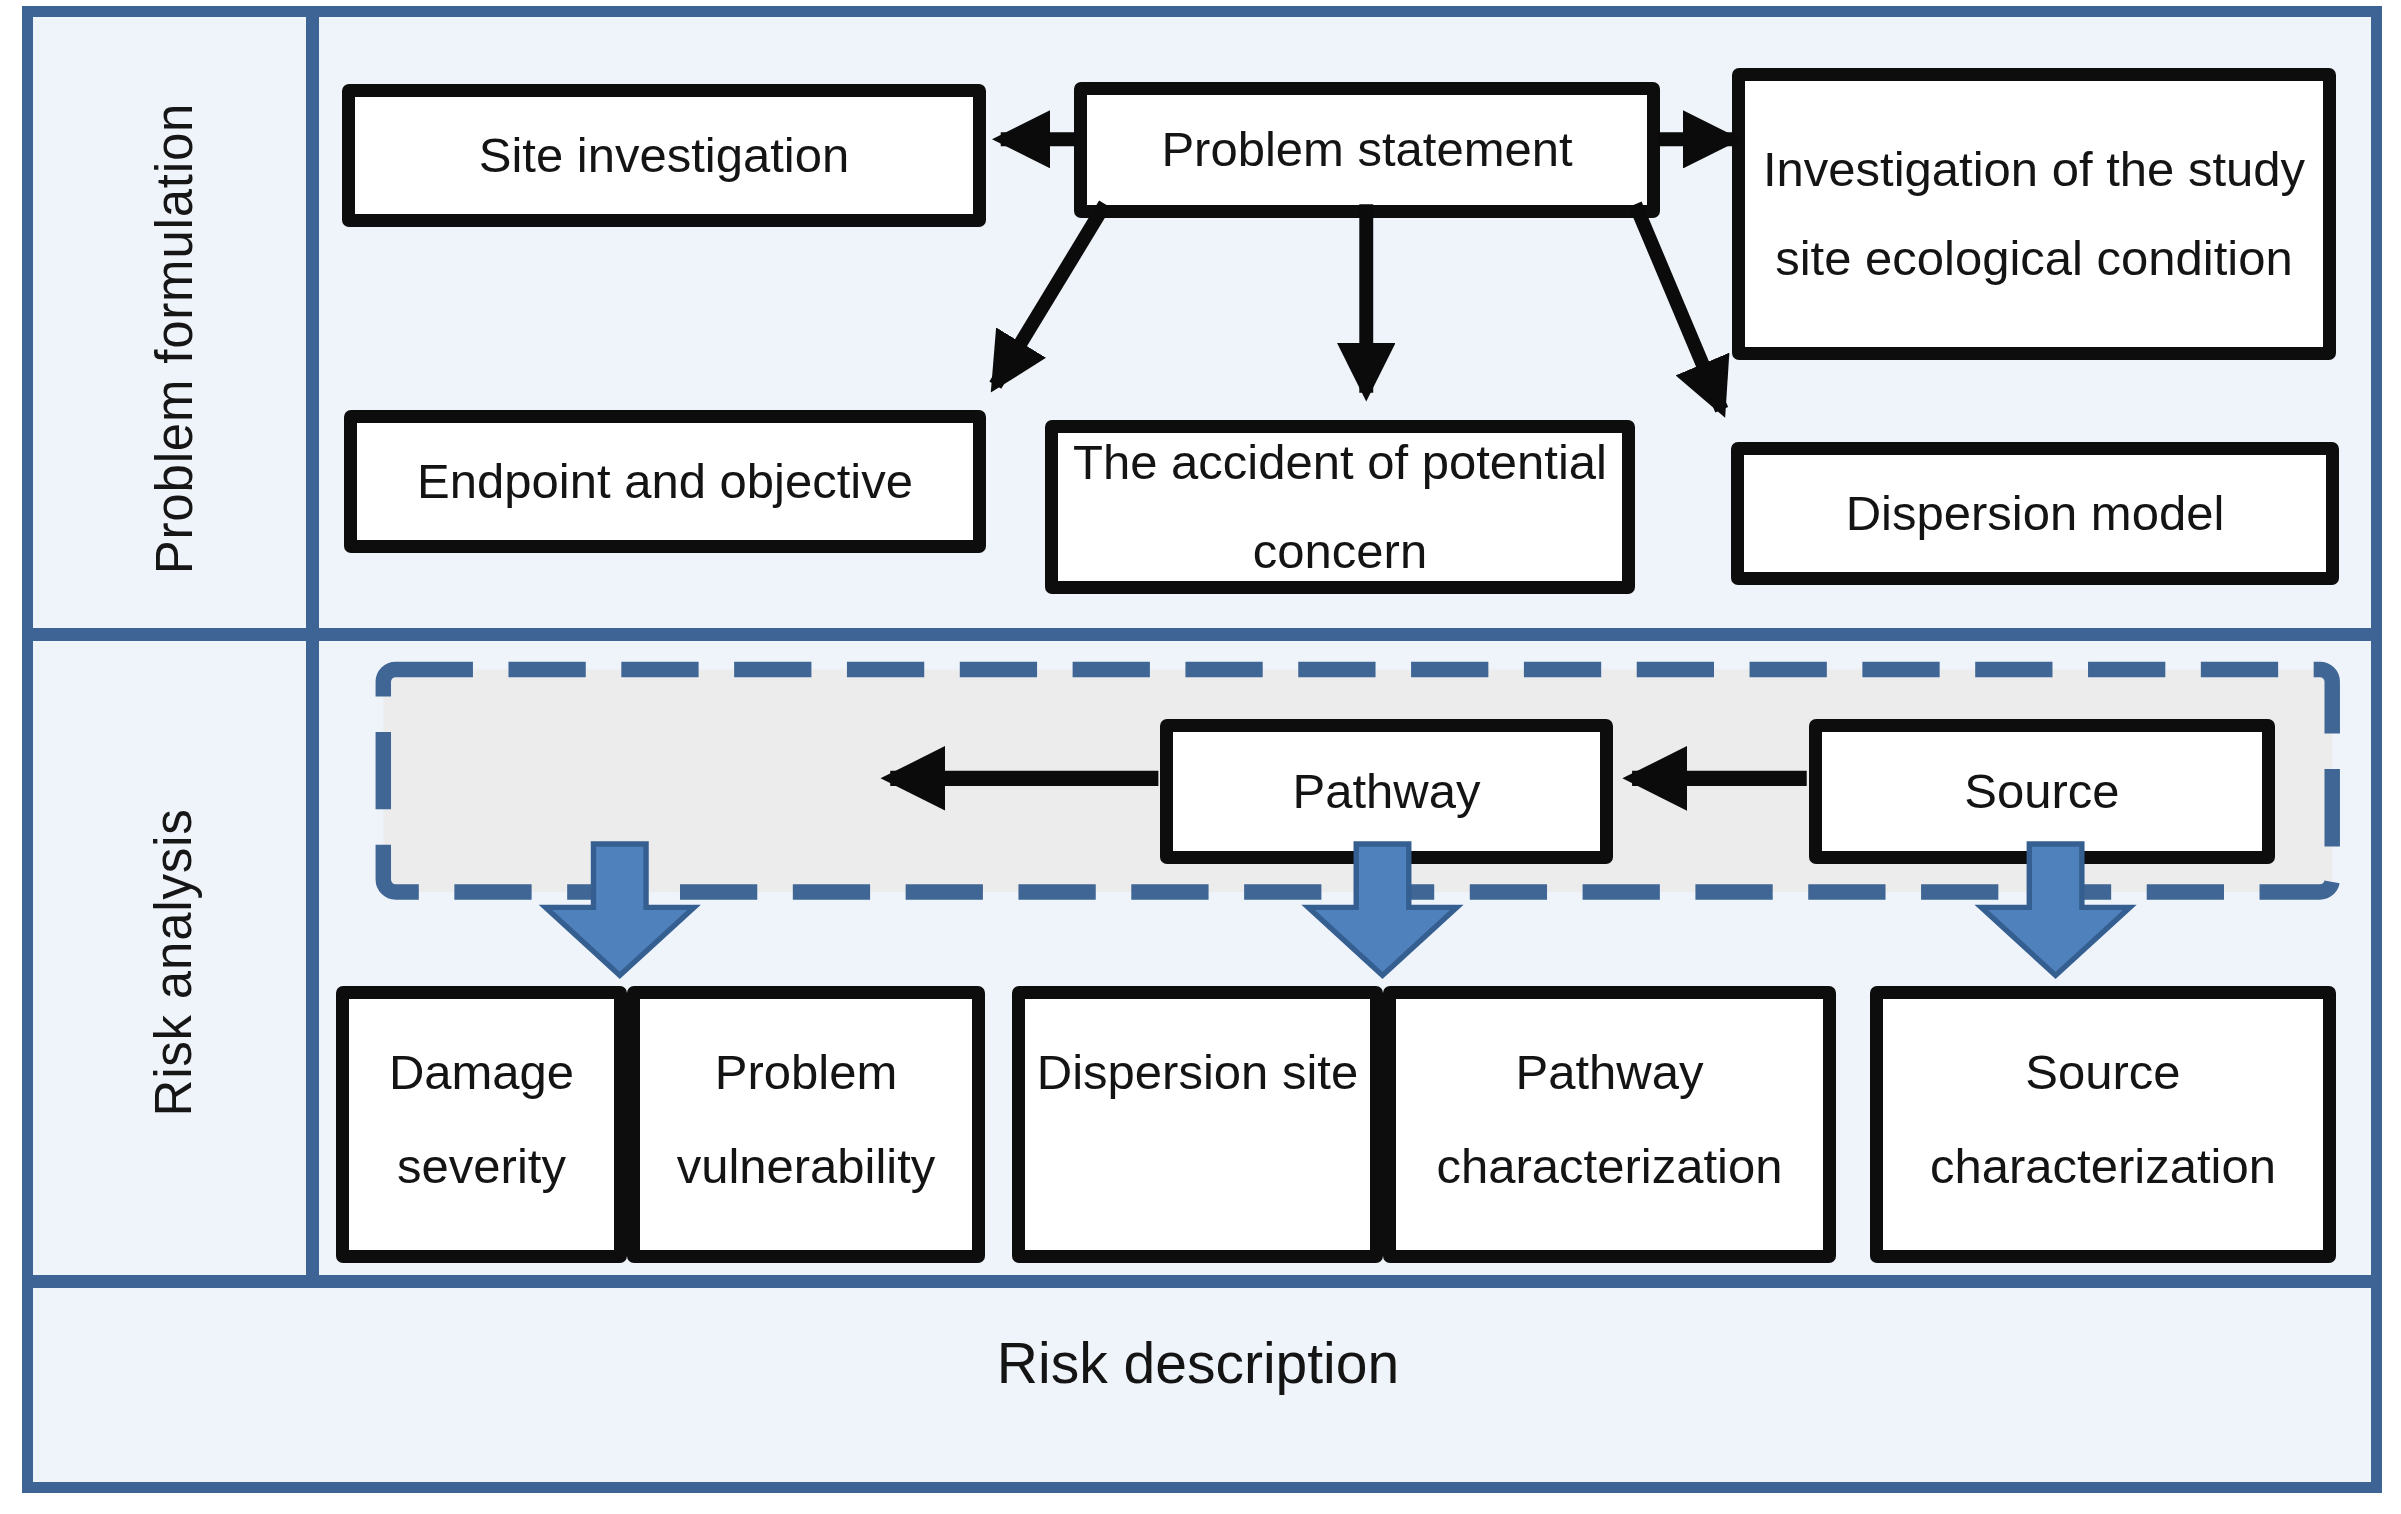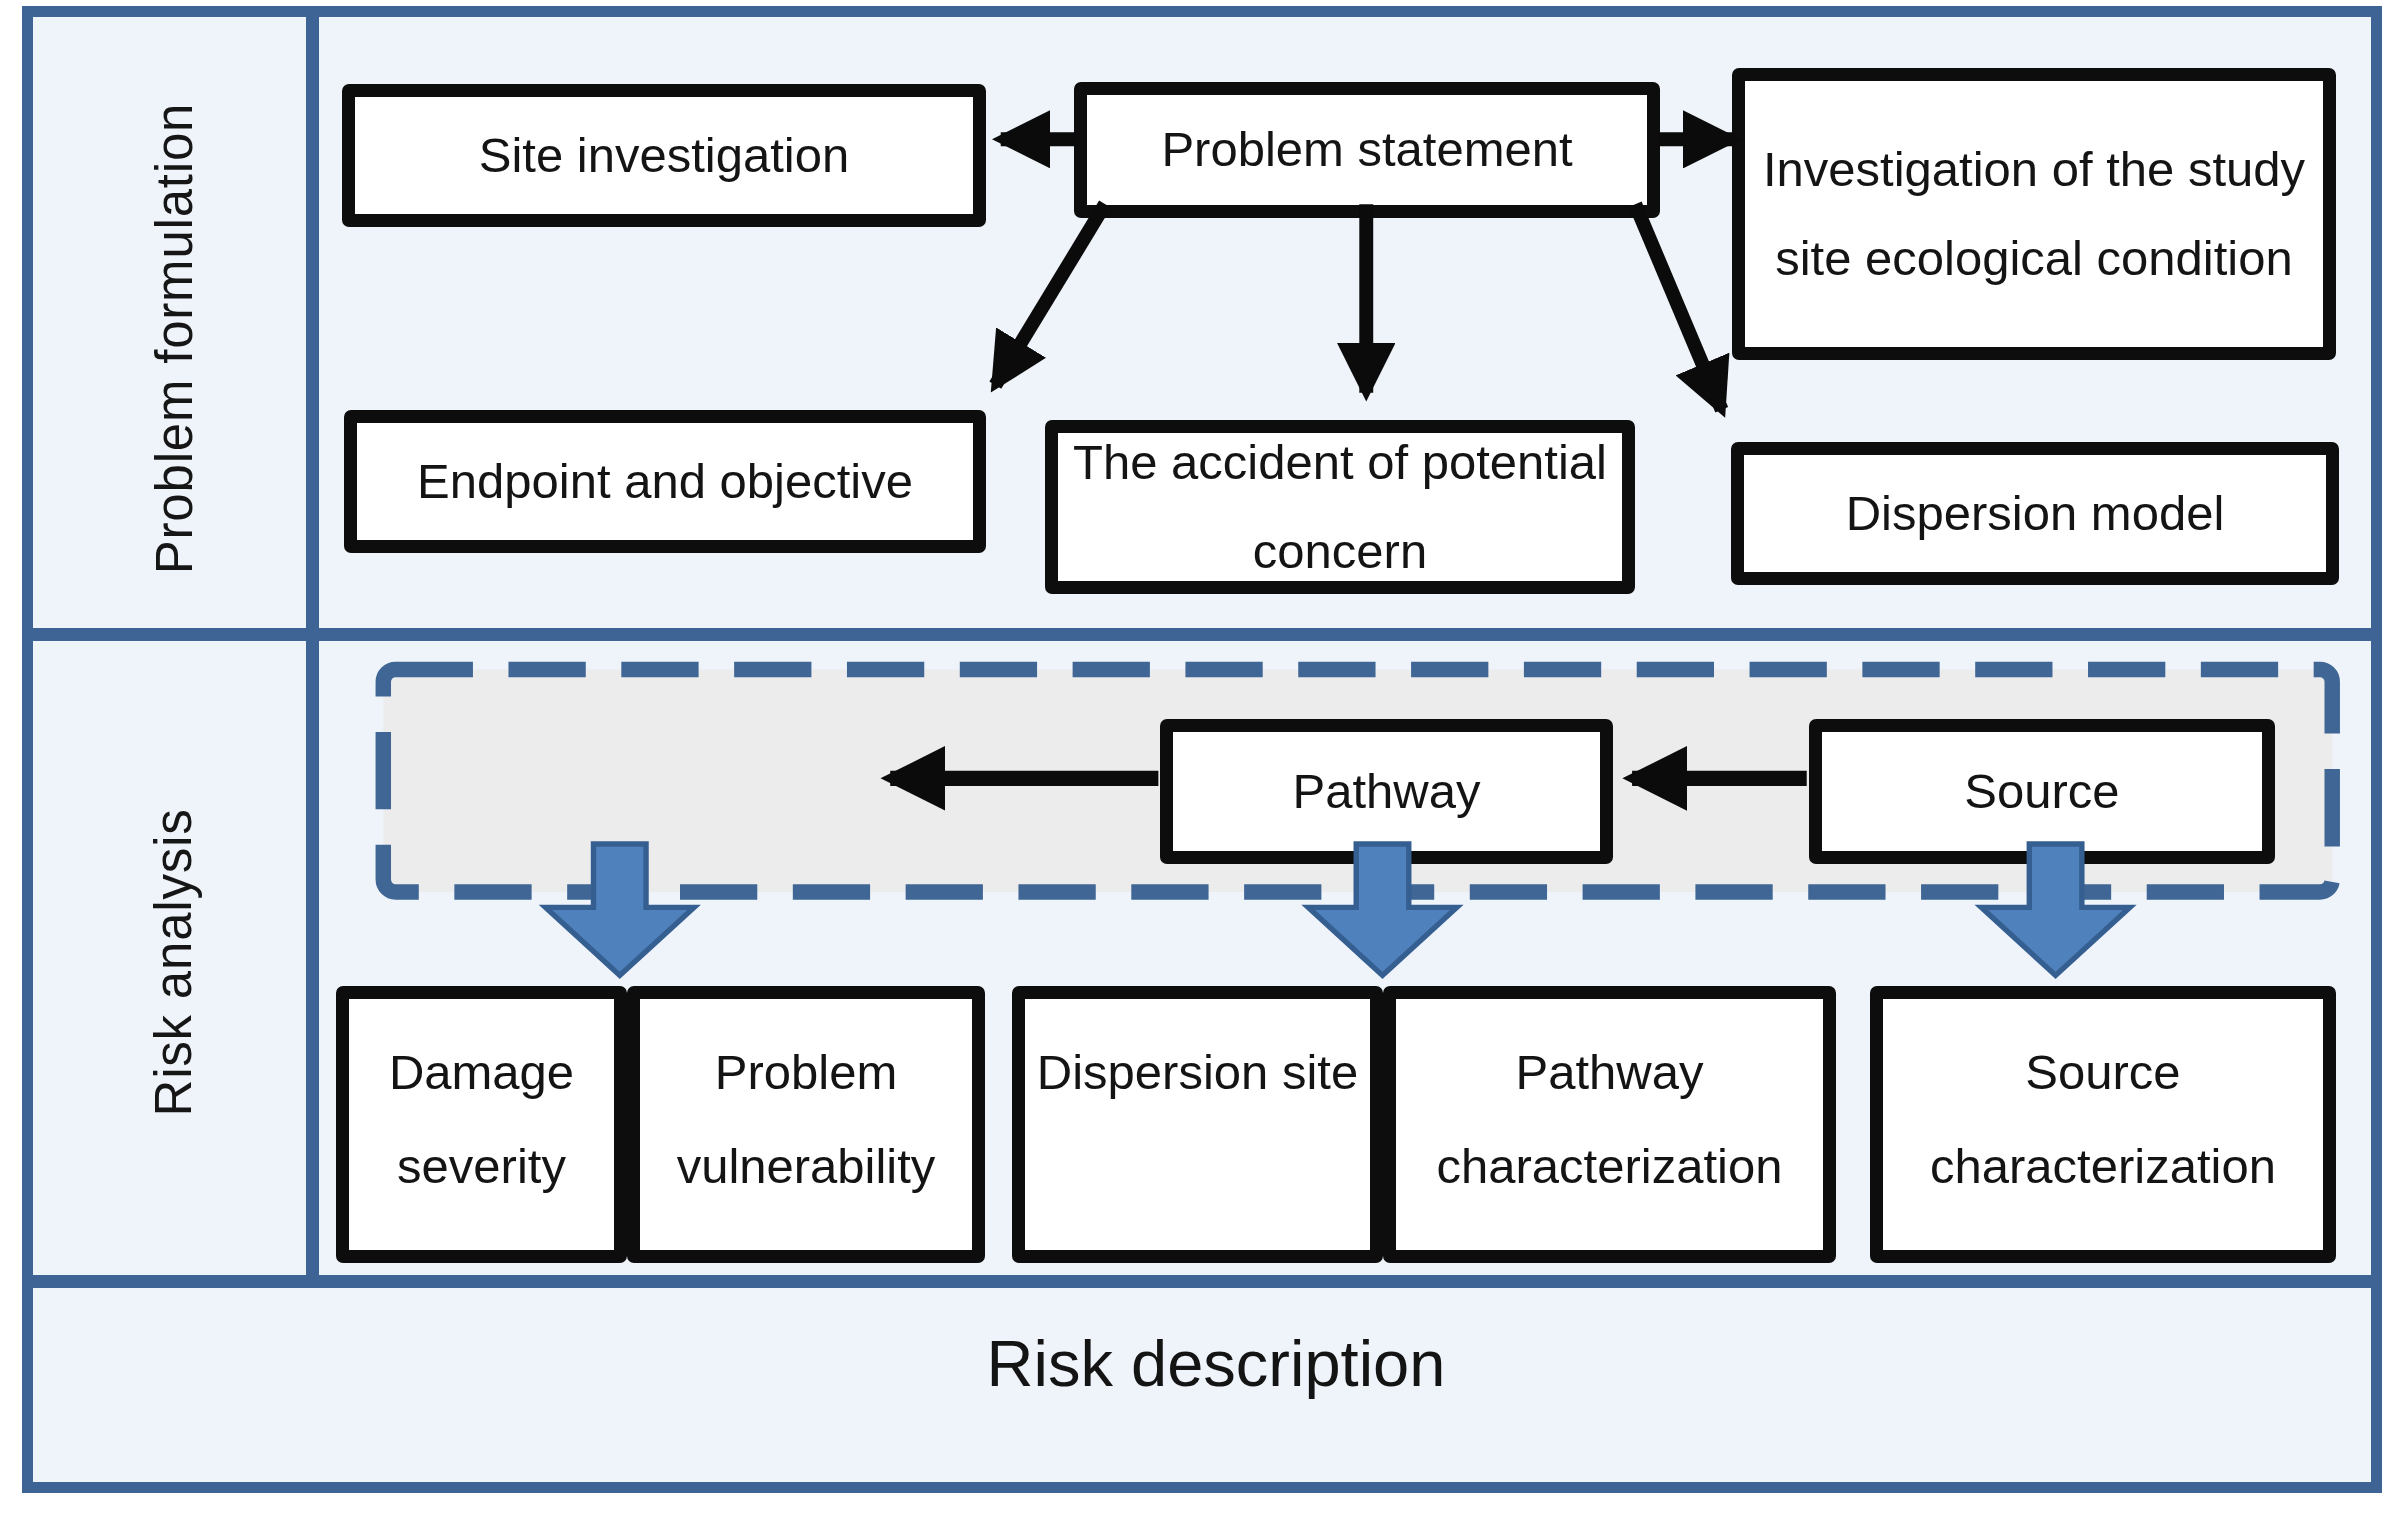--- a/index.html
+++ b/index.html
@@ -24,23 +24,23 @@
     text-align:center;font-size:49px;line-height:1.5;color:#141414;
     padding:0 7.7px;
   }
   .node.spread{line-height:1.82;}
   .node.toptext{align-items:flex-start;padding-top:26px;line-height:1.92;}
   .svg-layer{position:absolute;left:0;top:0;width:2401px;height:1515px;pointer-events:none;}
   .under{z-index:1;}
   .nodes{z-index:2;}
   .over{z-index:3;}
   .bottom-label{
-    position:absolute;left:36px;top:1288px;width:2360px;height:204px;
+    position:absolute;left:18px;top:1288px;width:2360px;height:204px;
     display:flex;align-items:center;justify-content:center;
-    font-size:65px;color:#141414;padding-bottom:54px;box-sizing:border-box;
+    font-size:57px;color:#141414;padding-bottom:54px;box-sizing:border-box;
   }
 </style>
 </head>
 <body>
 
 <div class="canvas">
 
   <div class="frame"></div>
 
   <div class="divider" style="left:306px;top:6.2px;width:13px;height:1281px;"></div>

